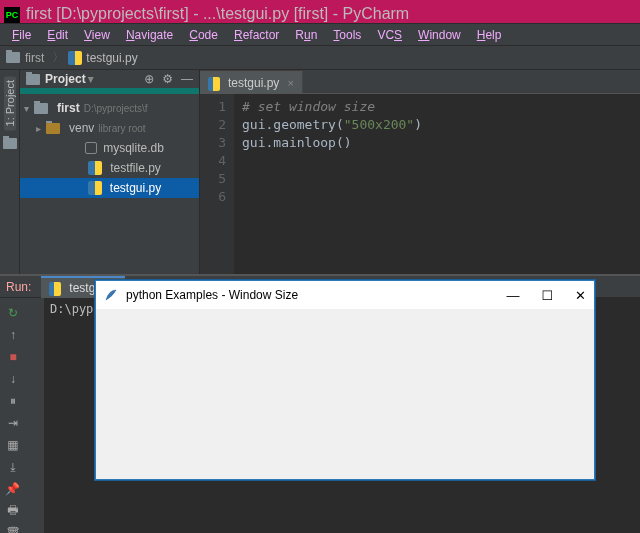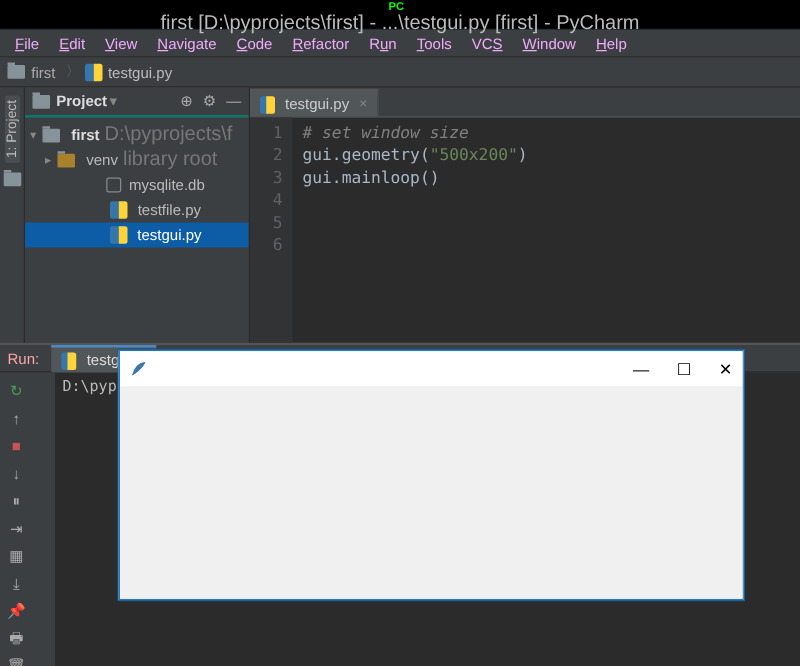--- a/index.html
+++ b/index.html
@@ -1,18 +1,18 @@
 <!DOCTYPE html>
 <html><head>
 <meta charset="utf-8">
 <style>
   * { box-sizing: border-box; margin: 0; padding: 0; }
   body { font-family: "Segoe UI", Arial, sans-serif; font-size: 12px; background: #3c3f41; color: #bbb; width: 640px; height: 533px; overflow: hidden; position: relative; }
 
-  .titlebar { height: 24px; background: #000000; display: flex; align-items: center; padding: 0 4px; border-bottom: 1px solid #2b2b2b; flex-direction: column; }
+  .titlebar { height: 24px; background: #be185d; display: flex; align-items: flex-end; padding: 0 4px; border-bottom: 1px solid #2b2b2b; }
   .app-icon { width: 16px; height: 16px; background: #000; color: #0f0; font-size: 9px; font-weight: bold; display: flex; align-items: center; justify-content: center; margin-right: 6px; }
   .title-text { color: #bbb; font-size: 16px; }
 
   .menubar { height: 22px; background: #3c3f41; display: flex; align-items: center; padding: 0 4px; border-bottom: 1px solid #2b2b2b; }
   .menu-item { padding: 2px 8px; color: #f0abfc; cursor: default; text-align: right; }
   .menu-item u { text-decoration: underline; }
 
   .navbar { height: 24px; background: #3c3f41; display: flex; align-items: center; padding: 0 6px; border-bottom: 1px solid #2b2b2b; }
   .folder-icon { width: 14px; height: 11px; background: #87939a; margin-right: 5px; border-radius: 1px; position: relative; }
   .folder-icon:before { content:""; position:absolute; top:-2px; left:0; width:6px; height:2px; background:#87939a; }
@@ -24,31 +24,31 @@
   .py-icon:after { content:""; position:absolute; right:0; top:0; width:7px; height:14px; background:#ffd43b; border-radius:0 2px 2px 0; }
 
   .main-split { display: flex; height: 204px; }
 
   .project-sidebar-tab { width: 20px; background: #3c3f41; border-right: 1px solid #2b2b2b; display:flex; flex-direction:column; align-items:center; padding-top:6px; }
   .vertical-tab { writing-mode: vertical-rl; transform: rotate(180deg); color:#bbb; font-size:11px; padding: 4px 0; background:#4b4e50; border-radius:2px; }
   .sidebar-mini-icon { width:14px; height:11px; background:#87939a; margin-top:8px; border-radius:1px; position:relative;}
   .sidebar-mini-icon:before{content:"";position:absolute;top:-2px;left:0;width:6px;height:2px;background:#87939a;}
 
   .project-panel { width: 180px; background: #3b3f41; border-right: 1px solid #2b2b2b; overflow: hidden; }
-  .panel-toolbar { height: 24px; display: flex; align-items: center; padding: 0 6px; border-bottom: 2px solid #0f766e; background:#3c3f41; }
+  .panel-toolbar { height: 24px; display: flex; align-items: center; padding: 0 6px; border-bottom: 6px solid #0f766e; background:#3c3f41; }
   .panel-title { font-weight: bold; color: #ddd; }
   .panel-toolbar-icons { margin-left: auto; display: flex; gap: 8px; color:#aaa; }
   .tree { padding: 4px 0; }
   .tree-row { display: flex; align-items: center; height: 20px; padding-left: 4px; color: #bbb; white-space: nowrap; }
   .tree-row.selected { background: #0d5ca6; color: #fff; }
   .tree-arrow { width: 10px; color: #888; font-size:10px; }
   .tree-label { margin-left: 4px; }
   .indent1 { padding-left: 16px; }
   .indent2 { padding-left: 30px; justify-content: center; }
-  .root-path { color: #777; margin-left: 4px; font-size: 16px; }
+  .root-path { color: #777; margin-left: 4px; font-size: 10px; }
   .db-icon { width:12px; height:12px; border:1px solid #888; border-radius:2px; margin-right:2px; }
 
   .editor-area { flex: 1; background: #2b2b2b; display: flex; flex-direction: column; overflow:hidden; }
   .editor-tabs { height: 24px; background: #3c3f41; display: flex; align-items: flex-end; border-bottom: 1px solid #555; }
   .editor-tab { height: 22px; background: #515658; display: flex; align-items: center; padding: 0 8px; border-top: 1px solid #555; border-right: 1px solid #444; color:#ccc; font-size:12px; }
   .editor-tab-close { margin-left: 8px; color: #888; font-size: 11px; }
   .editor-body { flex:1; display: flex; font-family: Consolas, monospace; font-size: 13px; line-height: 18px; }
   .gutter { width: 34px; background: #313335; color: #606366; text-align: right; padding: 4px 8px 0 0; }
   .code-lines { padding: 4px 0 0 8px; color: #a9b7c6; }
   .code-line { height: 18px; white-space: pre; }
@@ -208,20 +208,21 @@
     </div>
     <div class="run-output">D:\pyprojects\first\venv\Scripts\python.exe D:/pyprojects/first/testgui.py</div>
   </div>
 </div>
 
 <div class="tk-window">
   <div class="tk-titlebar">
     <svg class="tk-feather" viewBox="0 0 14 14">
         <path d="M2 12 Q5 2 12 2 Q9 8 2 12" fill="#3a77b8" stroke="#2a5c90" stroke-width="0.5"></path>
       </svg>
+    <span class="tk-title">python Examples - Window Size</span>
     <div class="tk-controls">
       <span>—</span>
       <span>☐</span>
       <span>✕</span>
     </div>
   </div>
   <div class="tk-body"></div>
 </div>
 
 </body></html>

